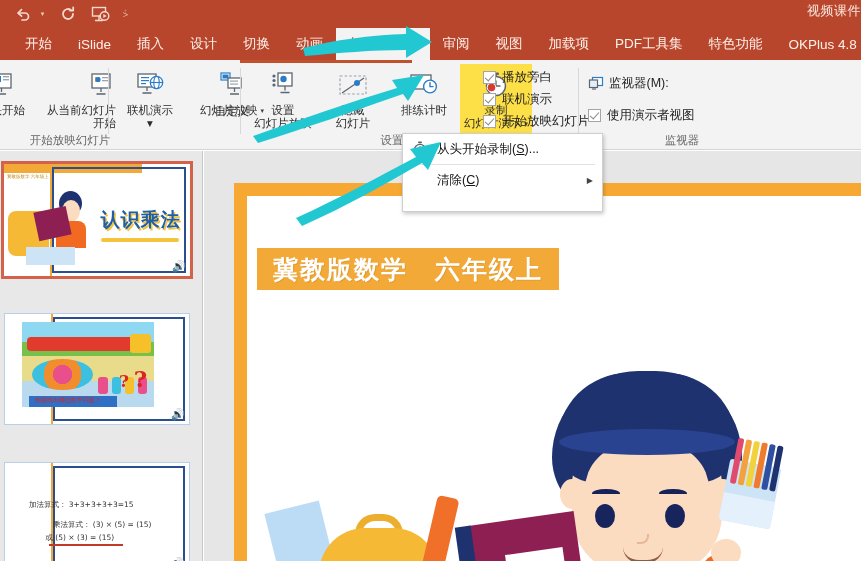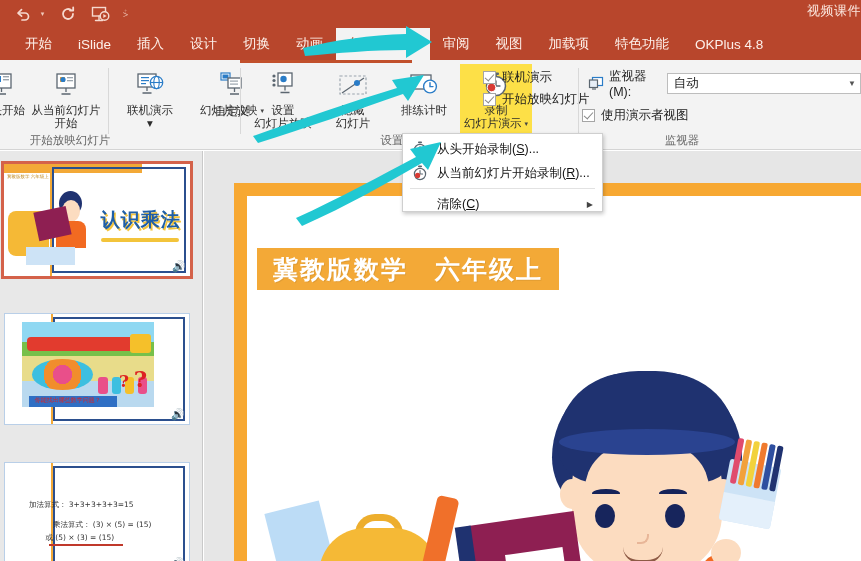--- a/index.html
+++ b/index.html
@@ -259,20 +259,21 @@
         <div class="tab">开始</div>
         <div class="tab">iSlide</div>
         <div class="tab">插入</div>
         <div class="tab">设计</div>
         <div class="tab">切换</div>
         <div class="tab">动画</div>
         <div class="tab active">幻灯片放映</div>
         <div class="tab">审阅</div>
         <div class="tab">视图</div>
         <div class="tab">加载项</div>
+        <div class="tab">PDF工具集</div>
         <div class="tab">特色功能</div>
         <div class="tab">OKPlus 4.8</div>
       </div>
   </div>
 
   <div class="ribbon">
     <div class="rb-accent"></div>
 
     <div class="group" style="left:0px; width:240px;">
       <div class="bigbtn" style="left:-36px;">
@@ -280,21 +281,21 @@
           <svg width="30" height="30" viewBox="0 0 30 30">
             <rect x="5" y="3" width="19" height="14" fill="#fff" stroke="#5b6670" stroke-width="1.3"></rect>
             <rect x="7" y="5" width="7" height="6" fill="#2a7cc7"></rect>
             <rect x="16" y="5" width="6" height="1.4" fill="#9aa4ad"></rect>
               <rect x="16" y="8" width="6" height="1.4" fill="#9aa4ad"></rect>
             <path d="M14.5 17 v4 M10 23 h9" stroke="#5b6670" stroke-width="1.3"></path>
           </svg>
         </div>
         <div class="lb">从头开始</div>
       </div>
-      <div class="bigbtn" style="left:28px;">
+      <div class="bigbtn" style="left:40px;align-items:flex-end;">
         <div class="ic">
           <svg width="30" height="30" viewBox="0 0 30 30">
             <rect x="6" y="3" width="18" height="14" fill="#fff" stroke="#5b6670" stroke-width="1.3"></rect>
             <path d="M9 6 h5 v5 h-5z" fill="#e8a33d"></path>
             <circle cx="12" cy="8.5" r="2.6" fill="#2a7cc7"></circle>
             <rect x="16" y="6" width="6" height="1.3" fill="#9aa4ad"></rect>
               <rect x="16" y="9" width="6" height="1.3" fill="#9aa4ad"></rect>
             <path d="M15 17 v4 M10.5 23 h9" stroke="#5b6670" stroke-width="1.3"></path>
           </svg>
         </div>
@@ -392,77 +393,64 @@
           <div class="lb">幻灯片演示</div>
           <span class="dcaret" style="margin-left:3px;">▾</span>
         </div>
       </div>
       <div class="group-label" style="left:60px; width:180px;">设置</div>
     </div>
 
     <div class="checkcol" style="left:483px;">
       <div class="chkrow">
         <span class="chkbox on"></span>
+        <span>播放旁白</span>
+      </div>
+      <div class="chkrow">
+        <span class="chkbox on"></span>
         <span>联机演示</span>
       </div>
       <div class="chkrow">
         <span class="chkbox on"></span>
         <span>开始放映幻灯片</span>
       </div>
     </div>
 
     <div class="group-sep" style="left:578px;"></div>
 
     <div class="group" style="left:582px; width:279px;">
       <div class="monrow" style="margin-top:10px; margin-left:6px;">
         <span class="mon-ic">
           <svg width="16" height="15" viewBox="0 0 16 15">
             <rect x="4.5" y="1.5" width="10" height="8" fill="#fff" stroke="#2a7cc7" stroke-width="1.2"></rect>
             <rect x="1.5" y="4" width="8" height="7.5" fill="#e6eef7" stroke="#5b6670" stroke-width="1.2"></rect>
             <path d="M4 13 h4" stroke="#5b6670" stroke-width="1.2"></path>
           </svg>
         </span>
         <span>监视器(M):</span>
-        <span class="combo">
-          <span>自动</span>
-          <span class="ca">▼</span>
-        </span>
-      </div>
-      <div class="chkrow" style="margin-top:8px;">
+      </div>
+      <div class="chkrow" style="margin-left:6px; margin-top:8px;">
         <span class="chkbox on"></span>
         <span>使用演示者视图</span>
       </div>
       <div class="group-label" style="left:0; width:200px;">监视器</div>
     </div>
   </div>
 
   <div class="menu">
     <div class="mi">
       <span class="mic">
         <svg width="16" height="16" viewBox="0 0 16 16">
           <rect x="6" y="0.5" width="4" height="1.8" rx=".8" fill="#5b6670"></rect>
           <circle cx="8" cy="9" r="5.6" fill="#fff" stroke="#5b6670" stroke-width="1.2"></circle>
           <path d="M8 5.6 v3.4 h2.6" stroke="#5b6670" stroke-width="1.1" fill="none" stroke-linecap="round"></path>
         </svg>
       </span>
       <span class="mtxt">
         <span>从头开始录制(</span><span class="u">S</span><span>)...</span>
-      </span>
-    </div>
-    <div class="mi">
-      <span class="mic">
-        <svg width="16" height="16" viewBox="0 0 16 16">
-          <rect x="6" y="0.5" width="4" height="1.8" rx=".8" fill="#5b6670"></rect>
-          <circle cx="8" cy="9" r="5.6" fill="#fff" stroke="#5b6670" stroke-width="1.2"></circle>
-          <path d="M8 5.6 v3.4 h2.6" stroke="#5b6670" stroke-width="1.1" fill="none" stroke-linecap="round"></path>
-          <circle cx="5.6" cy="10.4" r="2.6" fill="#d83a33"></circle>
-        </svg>
-      </span>
-      <span class="mtxt">
-        <span>从当前幻灯片开始录制(</span><span class="u">R</span><span>)...</span>
       </span>
     </div>
     <div class="mdiv"></div>
     <div class="mi">
       <span class="mic"></span>
       <span class="mtxt">
         <span>清除(</span><span class="u">C</span><span>)</span>
       </span>
       <span class="msub">▶</span>
     </div>

